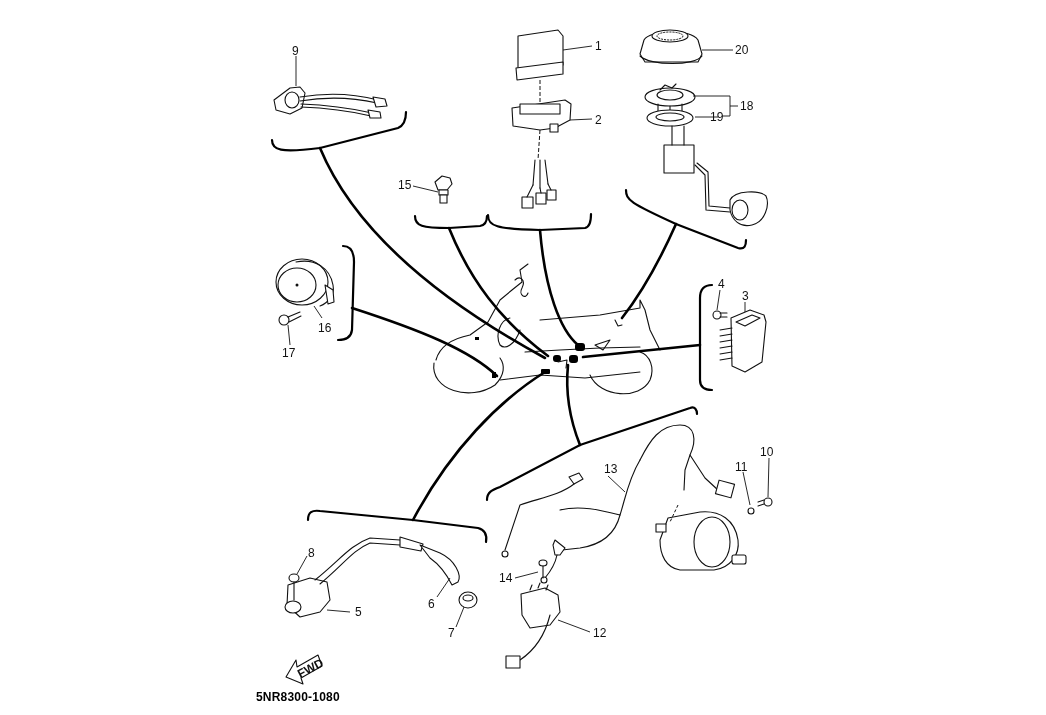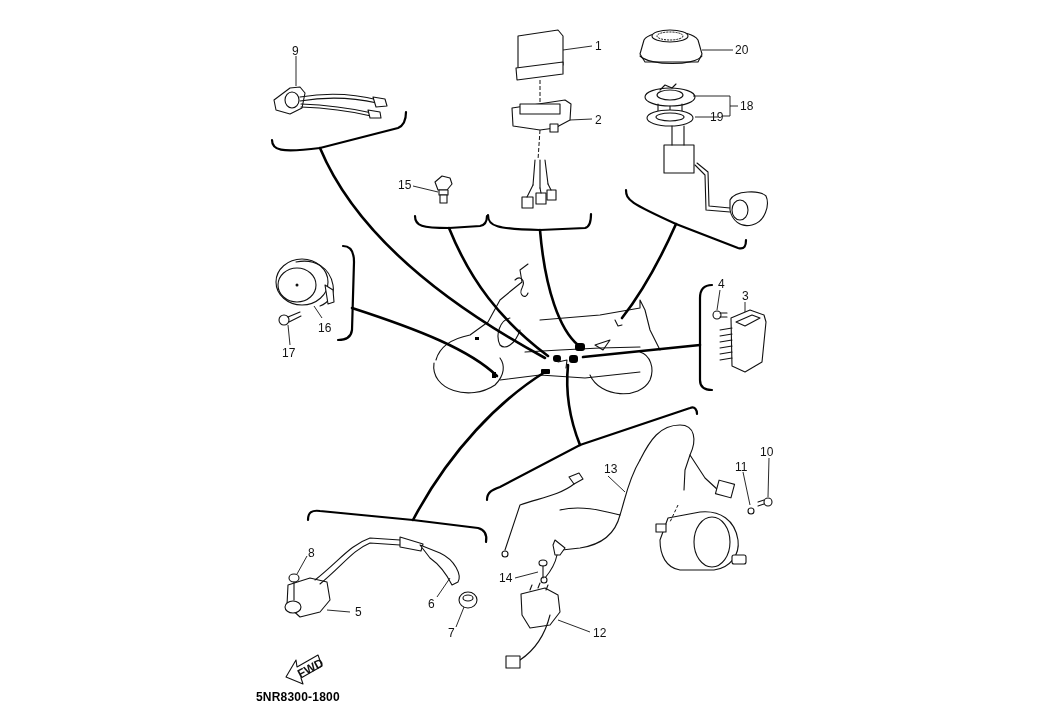--- a/index.html
+++ b/index.html
@@ -213,13 +213,13 @@
     <circle class="pt" cx="751" cy="511" r="3"></circle>
     <line class="ld" x1="743" y1="472" x2="750" y2="505"></line>
     <text class="lbl" x="735" y="471">11</text>
     <ellipse class="pt" cx="768" cy="502" rx="4" ry="4"></ellipse>
     <path class="ln" d="M764,500 L758,502 M764,504 L758,506"></path>
     <line class="ld" x1="769" y1="458" x2="768" y2="497"></line>
     <text class="lbl" x="760" y="456">10</text>
   </g>
 </svg>
 
-<div class="code">5NR8300-1800</div>
+<div class="code">5NR8300-1080</div>
 
 </body></html>

